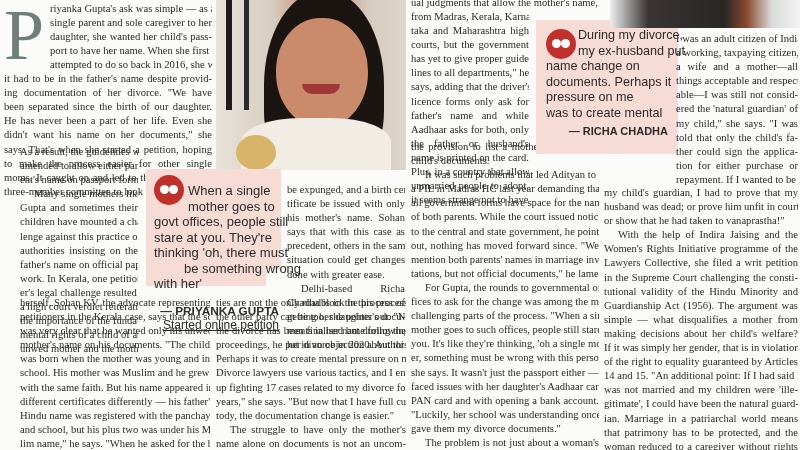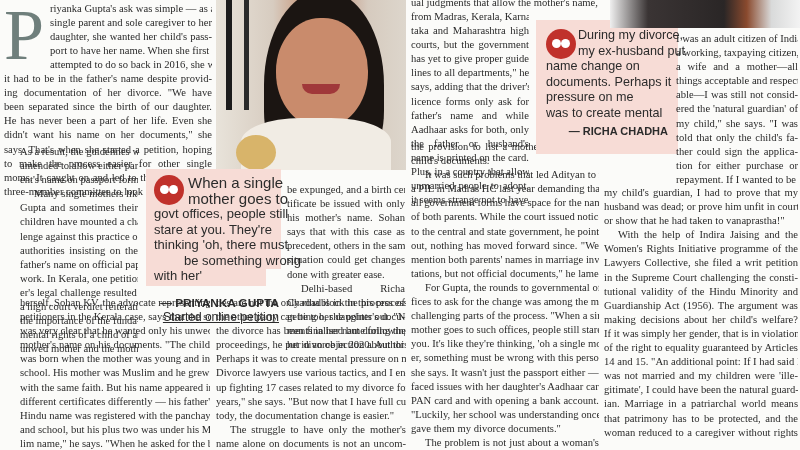--- a/index.html
+++ b/index.html
@@ -83,21 +83,21 @@
   <div style="position:absolute; left:20px; top:135px; width:40px; height:35px; border-radius:50%; background:#d8b46a;"></div>
   <div style="position:absolute; left:222px; top:0;"></div>
 </div>
 <div style="position:absolute; left:226px; top:0; width:6px; height:110px; background:#1c1c1c;"></div>
 <div style="position:absolute; left:244px; top:0; width:5px; height:110px; background:#2a2a2a;"></div>
 
 <div class="quote-box" style="left:146px; top:169px; width:135px; height:100px; padding:0;">
 </div>
 <div class="quote-box" style="left:146px; top:169px; width:104px; height:105px; background:#f7dcd6; padding:6px 8px;">
   <div class="quote-icon" style="left:8px; top:6px;"></div>
-  <div class="qtext" style="padding-left:34px; font-size:15px; line-height:15.5px;" id="pq1first">
+  <div class="qtext" style="padding-left:34px; font-size:13px; line-height:15.5px;margin-top:8px;" id="pq1first">
       <div style="white-space: nowrap;">When a single</div>
       <div style="white-space: nowrap;">mother goes to</div>
     </div>
   <div class="qtext" id="pq1rest" style="font-size:13px; line-height:15.5px; width:125px;">
       <div style="white-space: nowrap;">govt offices, people still</div>
       <div style="white-space: nowrap;">stare at you. They're</div>
       <div style="white-space: nowrap;">thinking 'oh, there must</div>
       <div style="white-space: nowrap; padding-left: 30px;">be something wrong</div>
       <div style="white-space: nowrap;">with her'</div>
     </div>
@@ -210,20 +210,21 @@
 <div class="col" id="c4wide" style="left:604px; top:186px; width:194px;">
     <span class="line">my child's guardian, I had to prove that my</span>
     <span class="line">husband was dead; or prove him unfit in court;</span>
     <span class="line last">or show that he had taken to vanaprastha!"</span>
     <span class="line" style="text-indent: 14px;">With the help of Indira Jaising and the</span>
     <span class="line">Women's Rights Initiative programme of the</span>
     <span class="line">Lawyers Collective, she filed a writ petition</span>
     <span class="line">in the Supreme Court challenging the consti-</span>
     <span class="line">tutional validity of the Hindu Minority and</span>
     <span class="line">Guardianship Act (1956). The argument was</span>
+    <span class="line">simple — what disqualifies a mother from</span>
     <span class="line">making decisions about her child's welfare?</span>
     <span class="line">If it was simply her gender, that is in violation</span>
     <span class="line">of the right to equality guaranteed by Articles</span>
     <span class="line">14 and 15. "An additional point: If I had said I</span>
     <span class="line">was not married and my children were 'ille-</span>
     <span class="line">gitimate', I could have been the natural guard-</span>
     <span class="line">ian. Marriage in a patriarchal world means</span>
     <span class="line">that patrimony has to be protected, and the</span>
     <span class="line">woman reduced to a caregiver without rights</span>
   </div>

